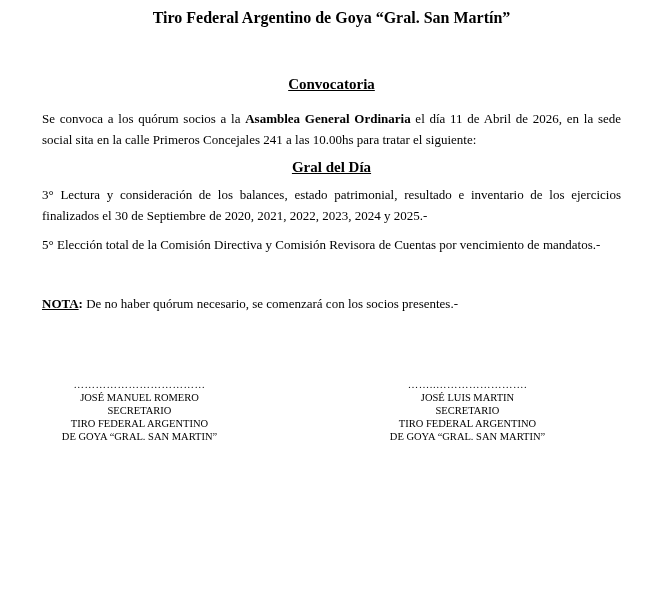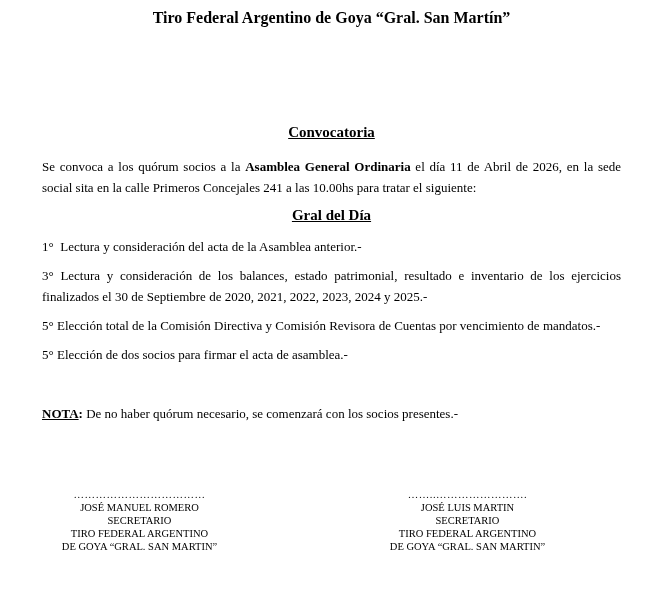--- a/index.html
+++ b/index.html
@@ -29,21 +29,21 @@
     line-height: 1.2;
   }
   .section-heading {
     font-size: 15px;
     font-weight: bold;
     text-align: center;
     text-decoration: underline;
     margin: 0;
     line-height: 1.2;
   }
-  .heading-convocatoria { margin-top: 96px; }
+  .heading-convocatoria { margin-top: 48px; }
   .heading-orden { margin-top: 8px; }
   .body-par {
     font-size: 13px;
     line-height: 21px;
     text-align: justify;
     margin: 0;
   }
   .intro-par { margin-top: 15px; }
   .agenda-par { margin-top: 8px; }
   .agenda-par.first { margin-top: 12px; }
@@ -76,28 +76,26 @@
   <h1 class="doc-title">Tiro Federal Argentino de Goya “Gral. San Martín”</h1>
 
   <h2 class="section-heading heading-convocatoria">Convocatoria</h2>
 
   <p class="body-par intro-par">
     <span>Se convoca a los quórum socios a la </span><b>Asamblea General Ordinaria</b><span> el día 11 de Abril de 2026, en la sede social sita en la calle Primeros Concejales 241 a las 10.00hs para tratar el siguiente:</span>
   </p>
 
   <h3 class="section-heading heading-orden">Gral del Día</h3>
 
-  <p class="body-par agenda-par first">1°&nbsp; Lectura y consideración del acta de la Asamblea anterior.-</p>
 
 
   <p class="body-par agenda-par">3° Lectura y consideración de los balances, estado patrimonial, resultado e inventario de los ejercicios finalizados el 30 de Septiembre de 2020, 2021, 2022, 2023, 2024 y 2025.-</p>
 
   <p class="body-par agenda-par">5° Elección total de la Comisión Directiva y Comisión Revisora de Cuentas por vencimiento de mandatos.-</p>
 
-  <p class="body-par agenda-par">5° Elección de dos socios para firmar el acta de asamblea.-</p>
 
   <p class="body-par note-par">
     <span class="note-label"><u>NOTA</u><span>:</span></span><span> De no haber quórum necesario, se comenzará con los socios presentes.-</span>
   </p>
 
   <div class="signatures">
 
     <div class="sig-block left">
       <div class="sig-dots">………………………………</div>
       <div>JOSÉ MANUEL ROMERO</div>

